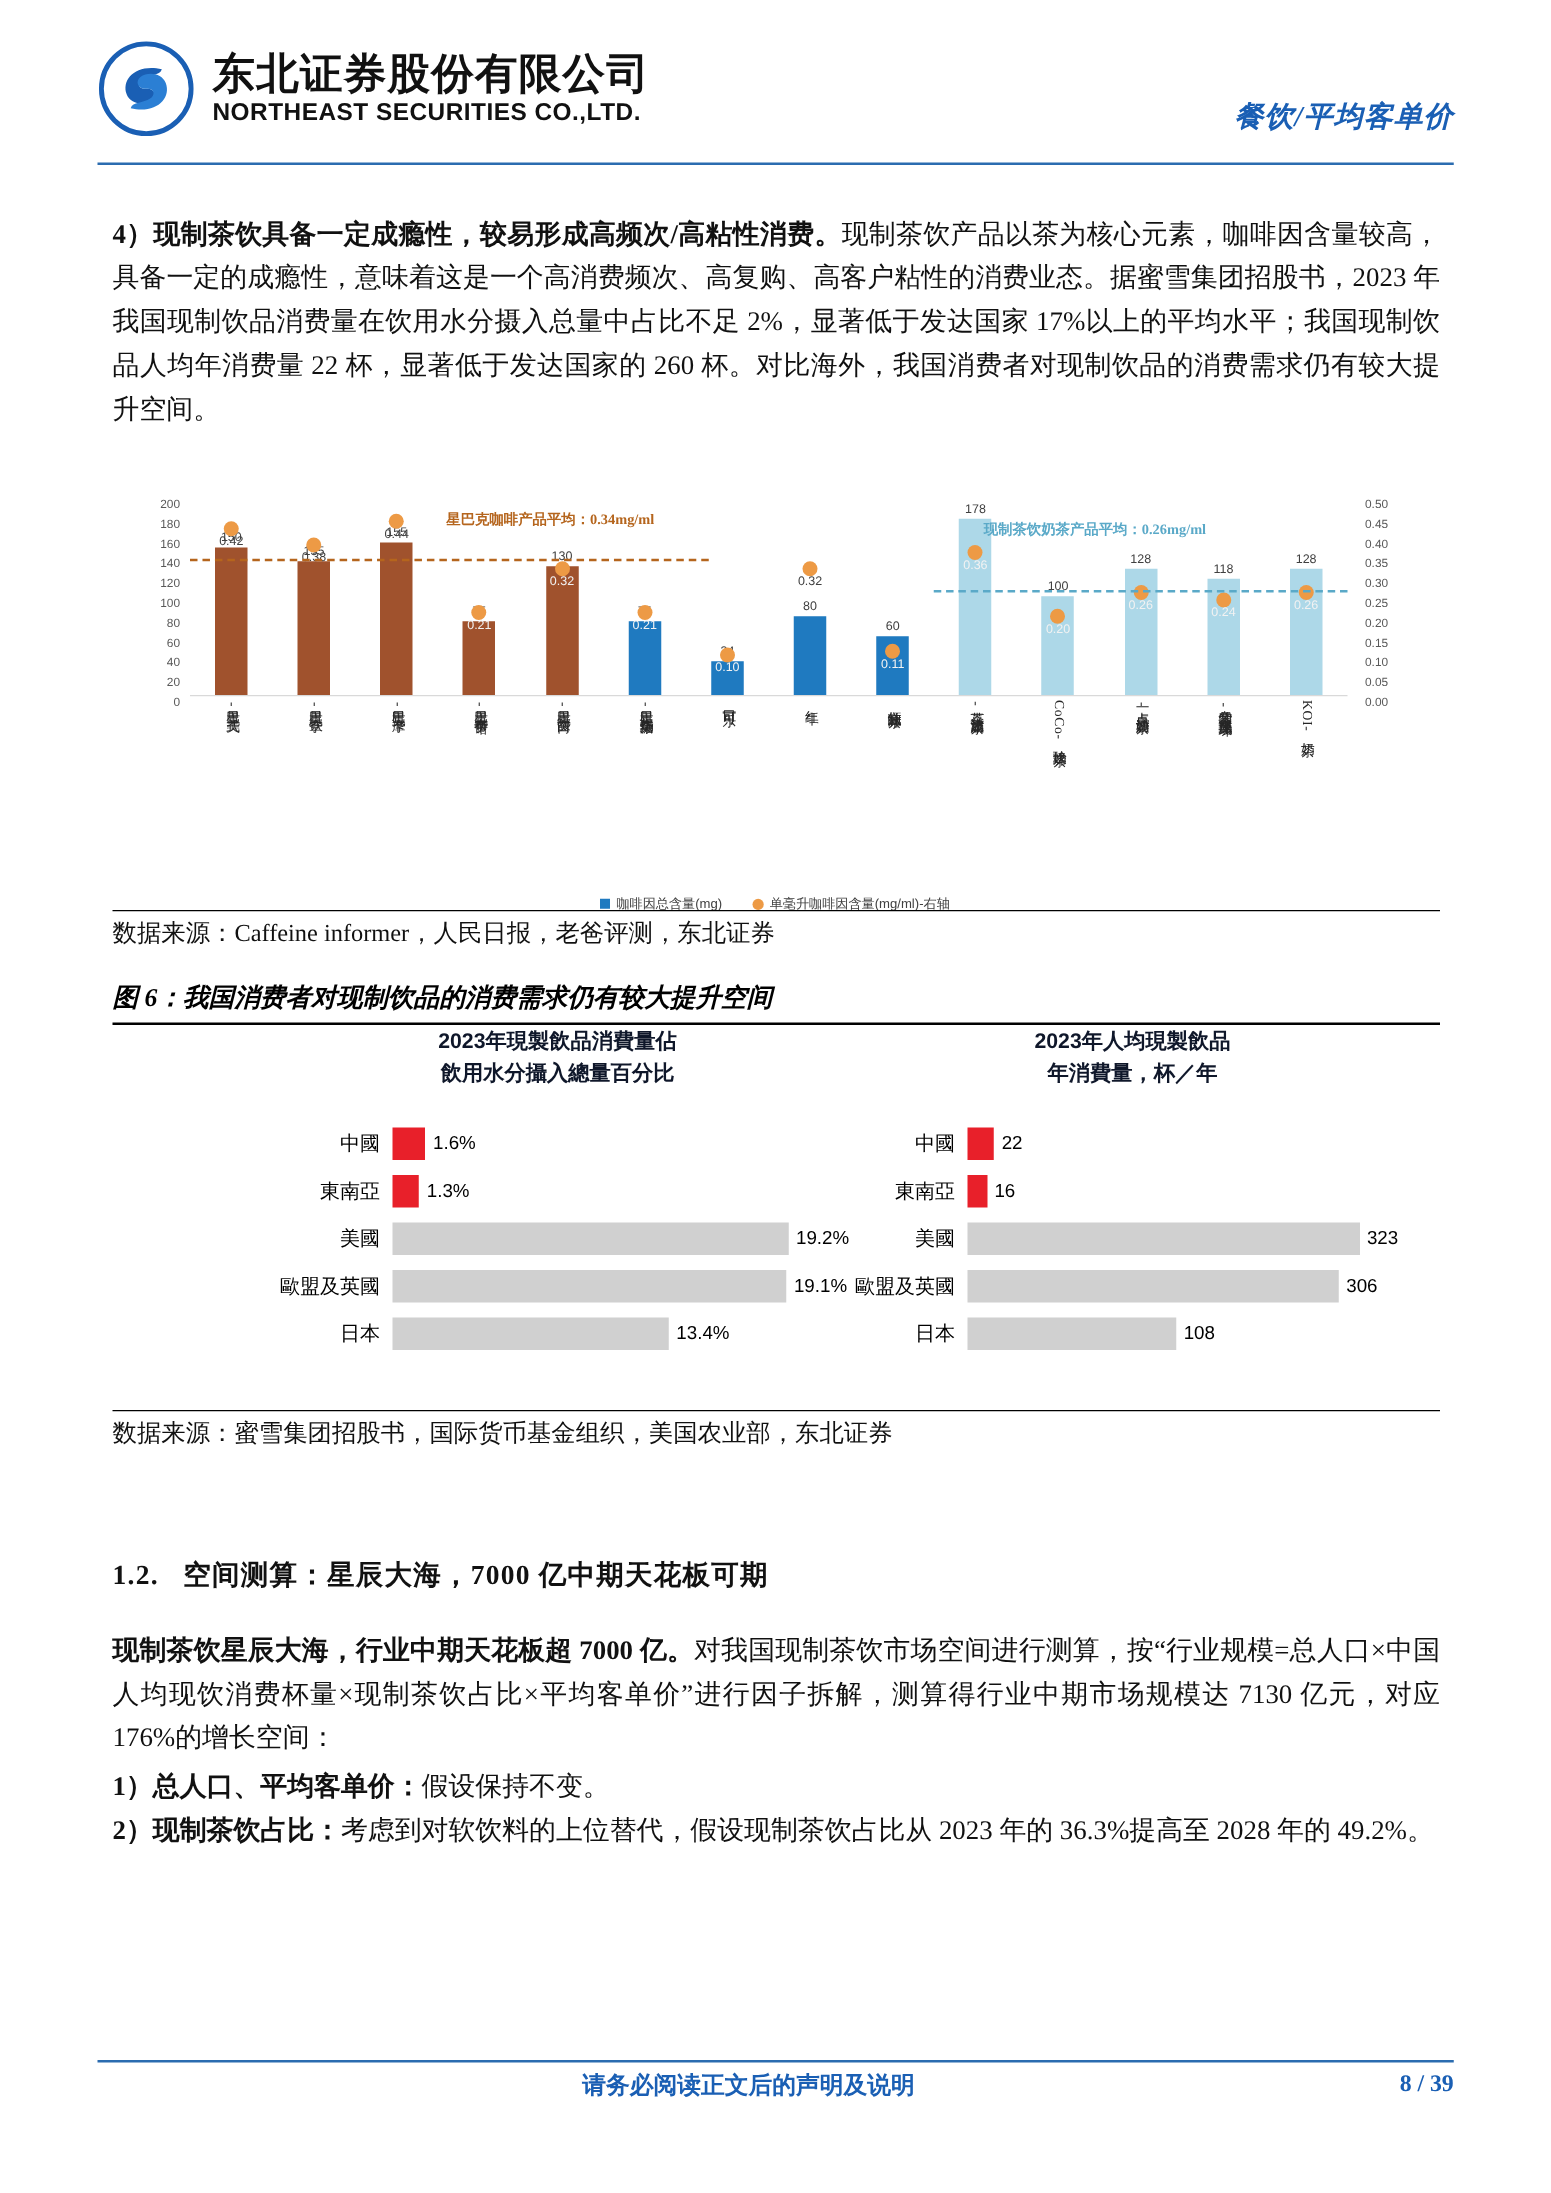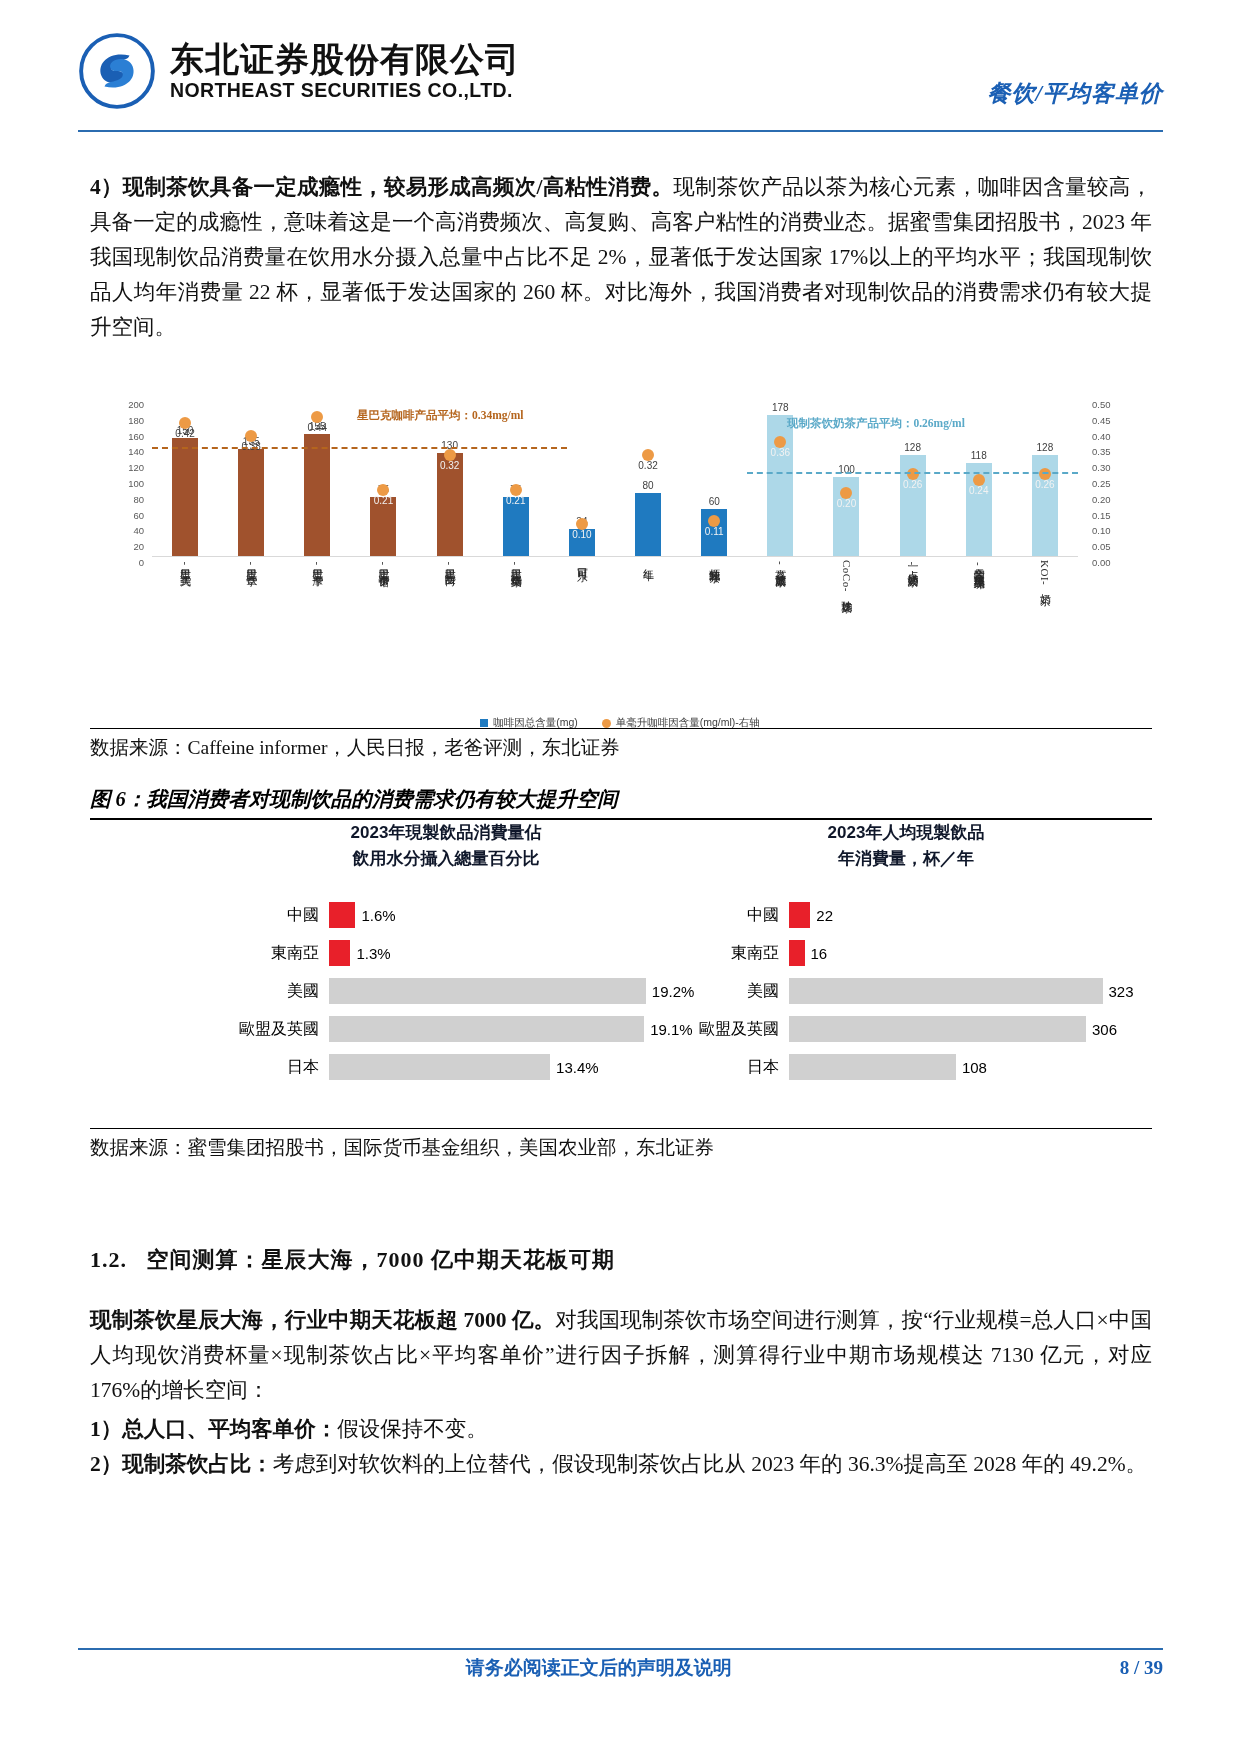--- a/index.html
+++ b/index.html
@@ -124,21 +124,21 @@
     font-family:"Liberation Sans","DejaVu Sans",sans-serif;
   }
   .c6-half { position:absolute; top:0; width:480px; height:300px; }
   .c6-left { left:110px; }
   .c6-right { left:570px; }
   .c6-title {
     font-family:"Liberation Sans","DejaVu Sans",sans-serif;
     font-weight:bold; font-size:17px; color:#0f172a; text-align:center;
     line-height:26px;
   }
-  .c6-rows { position:absolute; left:15px; right:0; top:76px; }
+  .c6-rows { position:absolute; left:0; right:0; top:76px; }
   .c6-row { display:flex; align-items:center; height:38px; }
   .c6-name {
     width:108px; text-align:right; padding-right:10px;
     font-family:"Liberation Serif","DejaVu Serif",serif;
     font-size:16px; color:#000; white-space:nowrap;
   }
   .c6-track { flex:1 1 auto; position:relative; height:38px; display:flex; align-items:center; }
   .c6-bar { height:26px; }
   .c6-val {
     position:absolute; font-size:15px; color:#000;

